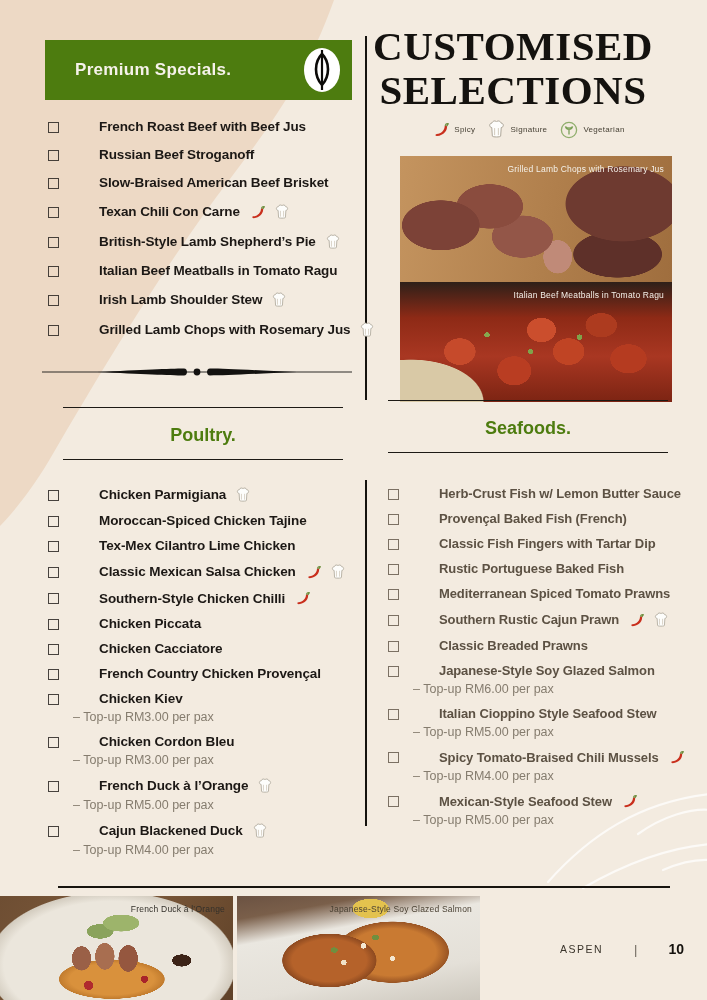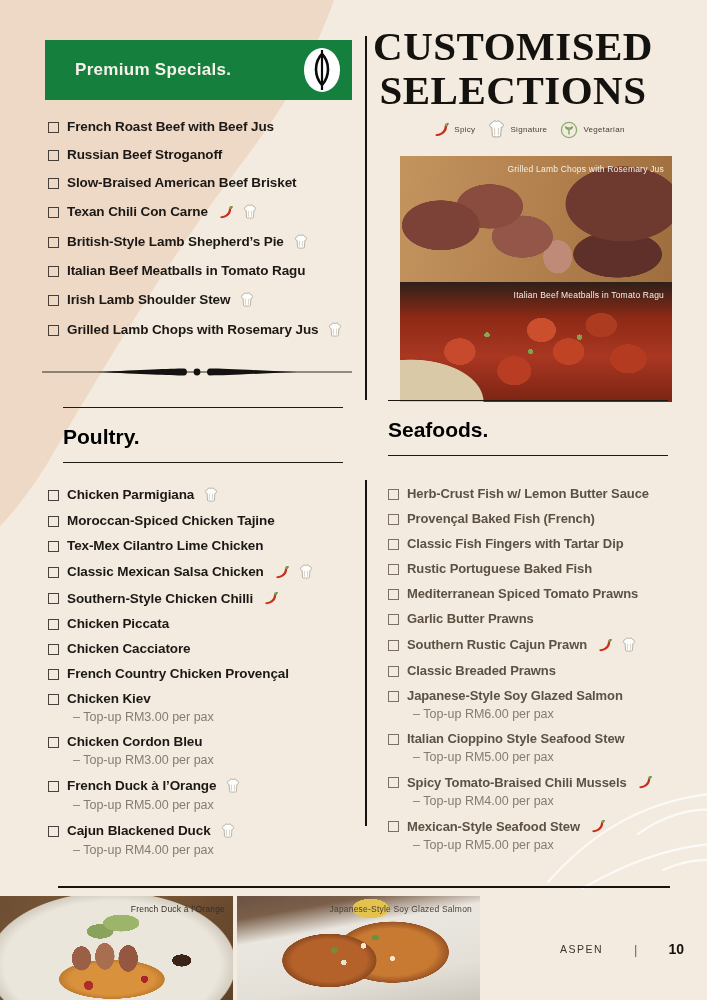--- a/index.html
+++ b/index.html
@@ -7,56 +7,56 @@
     position:relative;width:707px;height:1000px;margin:0 auto;
     background:#f3ebe0;overflow:hidden;
     font-family:"Liberation Sans", sans-serif;color:#1c1815;
   }
 
   
   .blob-svg{position:absolute;left:0;top:0;}
 
   
   .banner{position:absolute;left:45px;top:40px;width:307px;height:60px;
-    background:#15803d;display:flex;align-items:center;}
+    background:#4d7c0f;display:flex;align-items:center;}
   .banner-title{color:#f6f2ea;font-size:17px;font-weight:bold;margin-left:30px;letter-spacing:.3px;}
   .logo{position:absolute;right:10px;top:7px;width:40px;height:46px;}
 
   
   .big-title{position:absolute;left:367px;top:24px;width:292px;text-align:center;
     font-family:"Liberation Serif", serif;font-weight:bold;color:#14120f;
     font-size:41px;line-height:44px;letter-spacing:.5px;white-space:nowrap;}
 
   
   .legend{position:absolute;left:383px;top:120px;width:292px;display:flex;
     justify-content:center;align-items:center;gap:13px;}
   .legend-item{display:flex;align-items:center;gap:5px;}
   .legend-item .lbl{font-size:8px;color:#453f33;letter-spacing:.3px;}
   .legend-item svg{display:block;}
 
   
   ul.menu{list-style:none;margin:0;padding:0;position:absolute;}
   li.menu-item{margin-bottom:11px;}
   .row{display:flex;align-items:center;gap:8px;}
   .checkbox{width:9px;height:9px;border:1.6px solid currentColor;opacity:.8;flex:none;}
-  .label{font-weight:bold;font-size:13.5px;line-height:14px;white-space:nowrap;letter-spacing:-.1px;}
+  .label{font-weight:bold;font-size:13.5px;line-height:14px;white-space:nowrap;letter-spacing:-.1px;margin-left:32px;}
   .mi-icon{display:inline-flex;margin-left:2px;}
   .mi-icon svg{display:block;}
   .note{font-weight:normal;color:#857c6e;font-size:12.5px;line-height:13px;margin:5px 0 0 25px;white-space:nowrap;}
 
   ul.premium-list{left:48px;top:120px;}
   ul.premium-list li.menu-item{margin-bottom:14px;}
   ul.poultry-list{left:48px;top:487px;}
   ul.seafood-list{left:388px;top:487px;color:#5c5143;}
   ul.seafood-list .label{font-size:13px;}
 
   
   .sec-header{position:absolute;width:280px;border-top:1.6px solid #1d1a15;border-bottom:1.6px solid #1d1a15;
     padding:17px 0 13px 0;}
-  .sec-header .sec-title{font-size:21px;font-weight:bold;color:#000000;}
+  .sec-header .sec-title{font-size:18px;font-weight:bold;color:#4d7c0f;text-align:center;}
   .sec-poultry{left:63px;top:407px;}
   .sec-seafood{left:388px;top:400px;}
 
   
   .ornament{position:absolute;left:42px;top:366px;}
 
   
   .vline{position:absolute;left:365px;width:1.8px;background:#15130f;}
   .vline.seg1{top:36px;height:364px;}
   .vline.seg2{top:480px;height:346px;}
@@ -426,26 +426,20 @@
       </li>
       <li class="menu-item">
         <div class="row">
           <span class="checkbox"></span>
           <span class="label">Mediterranean Spiced Tomato Prawns</span>
         </div>
       </li>
       <li class="menu-item">
         <div class="row">
           <span class="checkbox"></span>
-          <span class="label">Garlic Butter Prawns</span>
-        </div>
-      </li>
-      <li class="menu-item">
-        <div class="row">
-          <span class="checkbox"></span>
           <span class="label">Southern Rustic Cajun Prawn</span>
           <span class="mi-icon">
             <svg width="15" height="15" viewBox="0 0 18 18">
               <path d="M15.5 4 C17 9 12 15.5 4.5 15.8 C2.2 15.9 2.2 13.8 4.2 13.6 C9.5 13 13 9 13.2 4.4 Z" fill="#c92f1d"></path>
               <path d="M13.8 3.9 C14.4 2.2 16 1.7 17.2 2.1 C16.3 3 15.8 4.3 15.8 4.3" fill="none" stroke="#6d8f3f" stroke-width="1.4" stroke-linecap="round"></path>
             </svg>
           </span>
           <span class="mi-icon">
             <svg width="14" height="16" viewBox="0 0 18 20">
               <path d="M4 8 C1 7.5 1 3.5 4.2 3.2 C4.8 0.8 8 0.2 9 2 C10 0.2 13.2 0.8 13.8 3.2 C17 3.5 17 7.5 14 8 L13.4 17 C13.4 18.2 4.6 18.2 4.6 17 Z" fill="#fdfdfb" stroke="#a9a294" stroke-width="1"></path>

